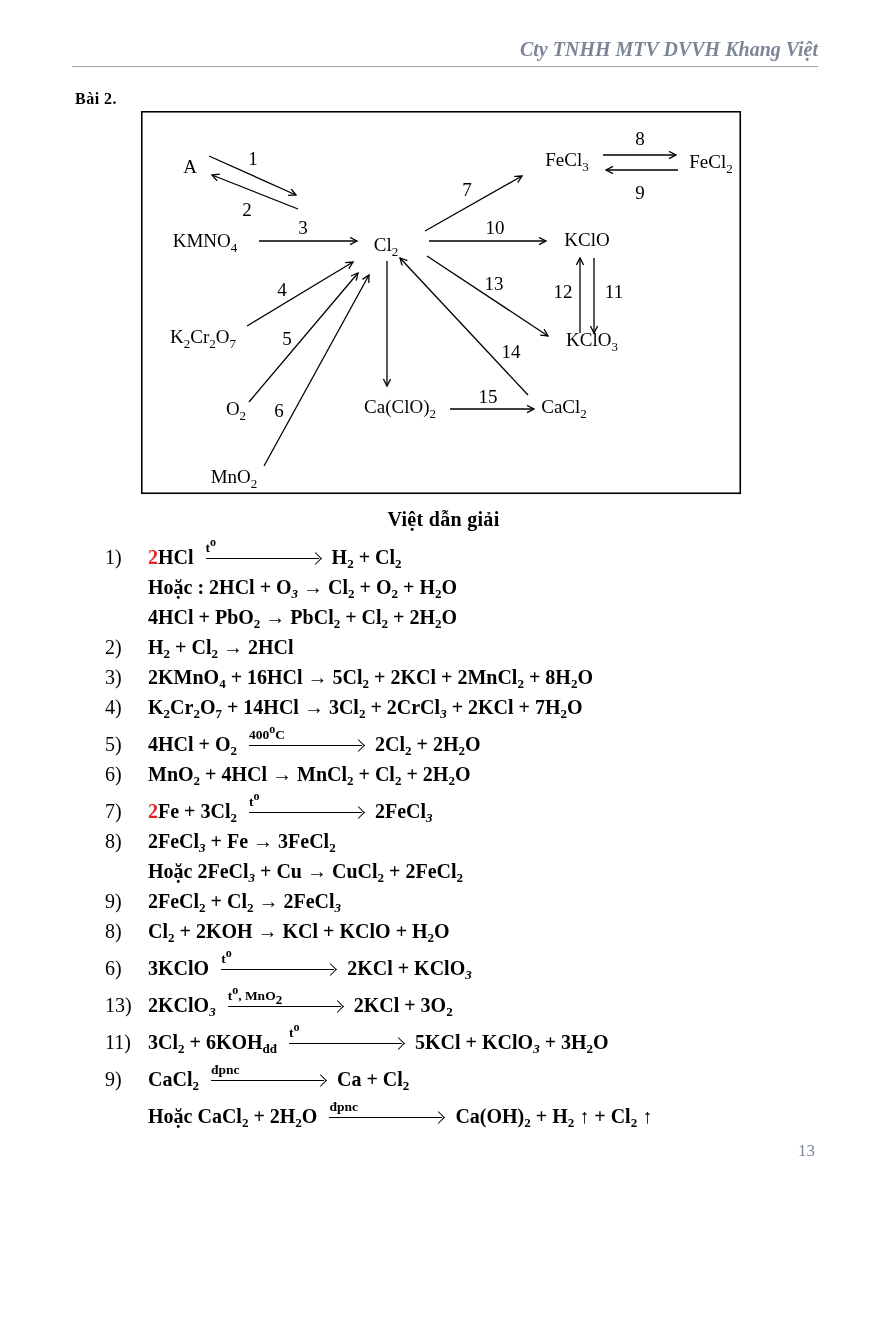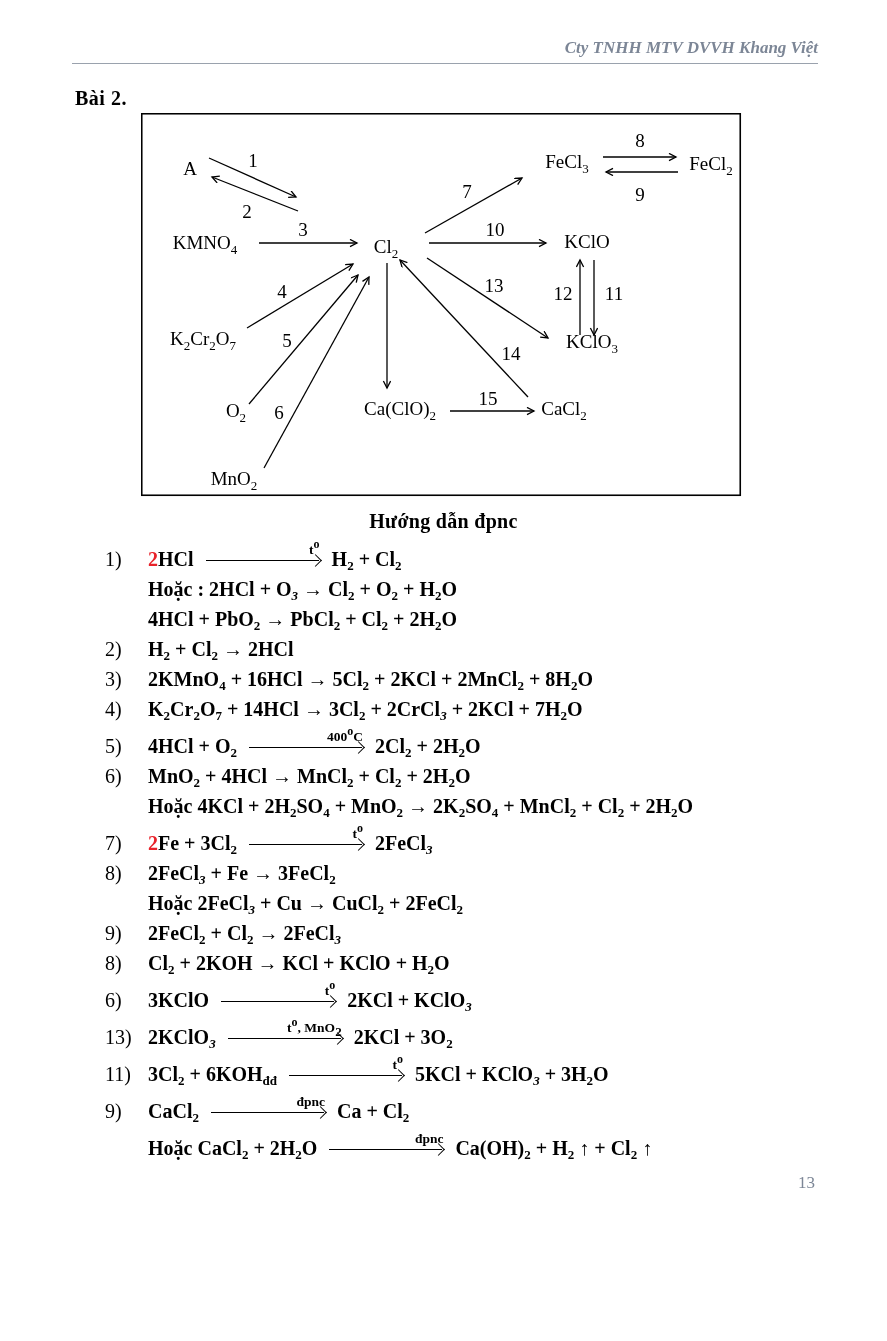--- a/index.html
+++ b/index.html
@@ -11,25 +11,25 @@
   *{box-sizing:border-box;}
   html,body{margin:0;padding:0;background:#ffffff;}
   #page{
     width:887px;height:1341px;overflow:hidden;background:#ffffff;
     font-family:"Liberation Serif","DejaVu Serif",serif;color:var(--ink);
     position:relative;
   }
   
   .hdr{
     padding:38px 69px 5px 0;text-align:right;
-    font-size:17px;font-weight:bold;font-style:italic;color:var(--gray);
+    font-size:20px;font-weight:bold;font-style:italic;color:var(--gray);
   }
   .hdr-rule{border:none;border-top:1.2px solid var(--rule);margin:0 69px 0 72px;height:0;}
   
-  .bai{font-size:20px;font-weight:bold;margin:23px 0 3px 75px;letter-spacing:0.5px;}
+  .bai{font-size:16px;font-weight:bold;margin:23px 0 3px 75px;letter-spacing:0.5px;}
   
   .diagram-wrap{margin-left:141px;line-height:0;}
   svg text{font-family:"Liberation Serif","DejaVu Serif",serif;fill:#000;}
   
   .sol-head{text-align:center;font-size:20px;font-weight:bold;margin:13px 0 15px 0;letter-spacing:0.3px;}
   
   .sol{margin-left:105px;font-size:20px;line-height:22px;}
   .srow{display:flex;margin-bottom:8px;min-height:22px;align-items:baseline;}
   .srow.tall{margin-top:15px;}
   .snum{width:43px;flex:none;}
@@ -38,21 +38,21 @@
   sub.si{font-size:13px;line-height:0;vertical-align:-4px;font-style:italic;}
   sup.p{font-size:12px;line-height:0;vertical-align:6px;}
   .red{color:var(--red);}
   
   .arr{display:inline-block;position:relative;height:12px;min-width:80px;vertical-align:baseline;margin:0 7px;}
   .arr .shaft{position:absolute;left:0;right:1px;bottom:5px;border-top:1.4px solid #000;}
   .arr .shaft:after{
     content:'';position:absolute;right:-1px;top:-5.2px;width:8px;height:8px;
     border-top:1.4px solid #000;border-right:1.4px solid #000;transform:rotate(45deg);
   }
-  .arr .lbl{position:absolute;left:0;right:0;bottom:10px;text-align:right;font-size:13.5px;line-height:1;white-space:nowrap;}
+  .arr .lbl{position:absolute;left:0;right:0;bottom:10px;text-align:left;font-size:13.5px;line-height:1;white-space:nowrap;}
   
   .pageno{text-align:right;padding-right:72px;margin-top:14px;font-size:17px;color:var(--gray);}
 </style>
 </head>
 <body>
 
 <div id="page">
   <div class="hdr">Cty TNHH MTV DVVH Khang Việt</div>
   <hr class="hdr-rule">
   <div class="bai">Bài 2.</div>
@@ -102,21 +102,21 @@
         <text x="711" y="174" text-anchor="middle" font-size="19"><tspan>FeCl</tspan><tspan dy="5" font-size="13">2</tspan></text>
         <text x="587" y="252" text-anchor="middle" font-size="19"><tspan>KClO</tspan></text>
         <text x="592" y="352" text-anchor="middle" font-size="19"><tspan>KClO</tspan><tspan dy="5" font-size="13">3</tspan></text>
         <text x="203" y="349" text-anchor="middle" font-size="19"><tspan>K</tspan><tspan dy="5" font-size="13">2</tspan><tspan dy="-5">Cr</tspan><tspan dy="5" font-size="13">2</tspan><tspan dy="-5">O</tspan><tspan dy="5" font-size="13">7</tspan></text>
         <text x="236" y="421" text-anchor="middle" font-size="19"><tspan>O</tspan><tspan dy="5" font-size="13">2</tspan></text>
         <text x="234" y="489" text-anchor="middle" font-size="19"><tspan>MnO</tspan><tspan dy="5" font-size="13">2</tspan></text>
         <text x="400" y="419" text-anchor="middle" font-size="19"><tspan>Ca(ClO)</tspan><tspan dy="5" font-size="13">2</tspan></text>
         <text x="564" y="419" text-anchor="middle" font-size="19"><tspan>CaCl</tspan><tspan dy="5" font-size="13">2</tspan></text>
       </svg></div>
 
-  <div class="sol-head">Hướng dẫn đpnc</div>
+  <div class="sol-head">Việt dẫn giải</div>
 
   <div class="sol" id="solution-list">
       <div class="srow tall">
         <div class="snum">1)</div>
         <div class="seq"><span class="red">2</span>HCl <span class="arr" style="min-width: 114px;"><span class="lbl">t<sup class="p">o</sup></span><span class="shaft"></span></span> H<sub class="s">2</sub> + Cl<sub class="s">2</sub></div>
       </div>
       <div class="srow">
         <div class="snum"></div>
         <div class="seq">Hoặc : 2HCl + O<sub class="si">3</sub> → Cl<sub class="s">2</sub> + O<sub class="s">2</sub> + H<sub class="s">2</sub>O</div>
       </div>
@@ -136,24 +136,20 @@
         <div class="snum">4)</div>
         <div class="seq">K<sub class="s">2</sub>Cr<sub class="s">2</sub>O<sub class="s">7</sub> + 14HCl → 3Cl<sub class="s">2</sub> + 2CrCl<sub class="si">3</sub> + 2KCl + 7H<sub class="s">2</sub>O</div>
       </div>
       <div class="srow tall">
         <div class="snum">5)</div>
         <div class="seq">4HCl + O<sub class="s">2</sub> <span class="arr" style="min-width: 114px;"><span class="lbl">400<sup class="p">o</sup>C</span><span class="shaft"></span></span> 2Cl<sub class="s">2</sub> + 2H<sub class="s">2</sub>O</div>
       </div>
       <div class="srow">
         <div class="snum">6)</div>
         <div class="seq">MnO<sub class="s">2</sub> + 4HCl → MnCl<sub class="s">2</sub> + Cl<sub class="s">2</sub> + 2H<sub class="s">2</sub>O</div>
-      </div>
-      <div class="srow">
-        <div class="snum"></div>
-        <div class="seq">Hoặc 4KCl + 2H<sub class="s">2</sub>SO<sub class="s">4</sub> + MnO<sub class="s">2</sub> → 2K<sub class="s">2</sub>SO<sub class="s">4</sub> + MnCl<sub class="s">2</sub> + Cl<sub class="s">2</sub> + 2H<sub class="s">2</sub>O</div>
       </div>
       <div class="srow tall">
         <div class="snum">7)</div>
         <div class="seq"><span class="red">2</span>Fe + 3Cl<sub class="s">2</sub> <span class="arr" style="min-width: 114px;"><span class="lbl">t<sup class="p">o</sup></span><span class="shaft"></span></span> 2FeCl<sub class="si">3</sub></div>
       </div>
       <div class="srow">
         <div class="snum">8)</div>
         <div class="seq">2FeCl<sub class="si">3</sub> + Fe → 3FeCl<sub class="s">2</sub></div>
       </div>
       <div class="srow">

